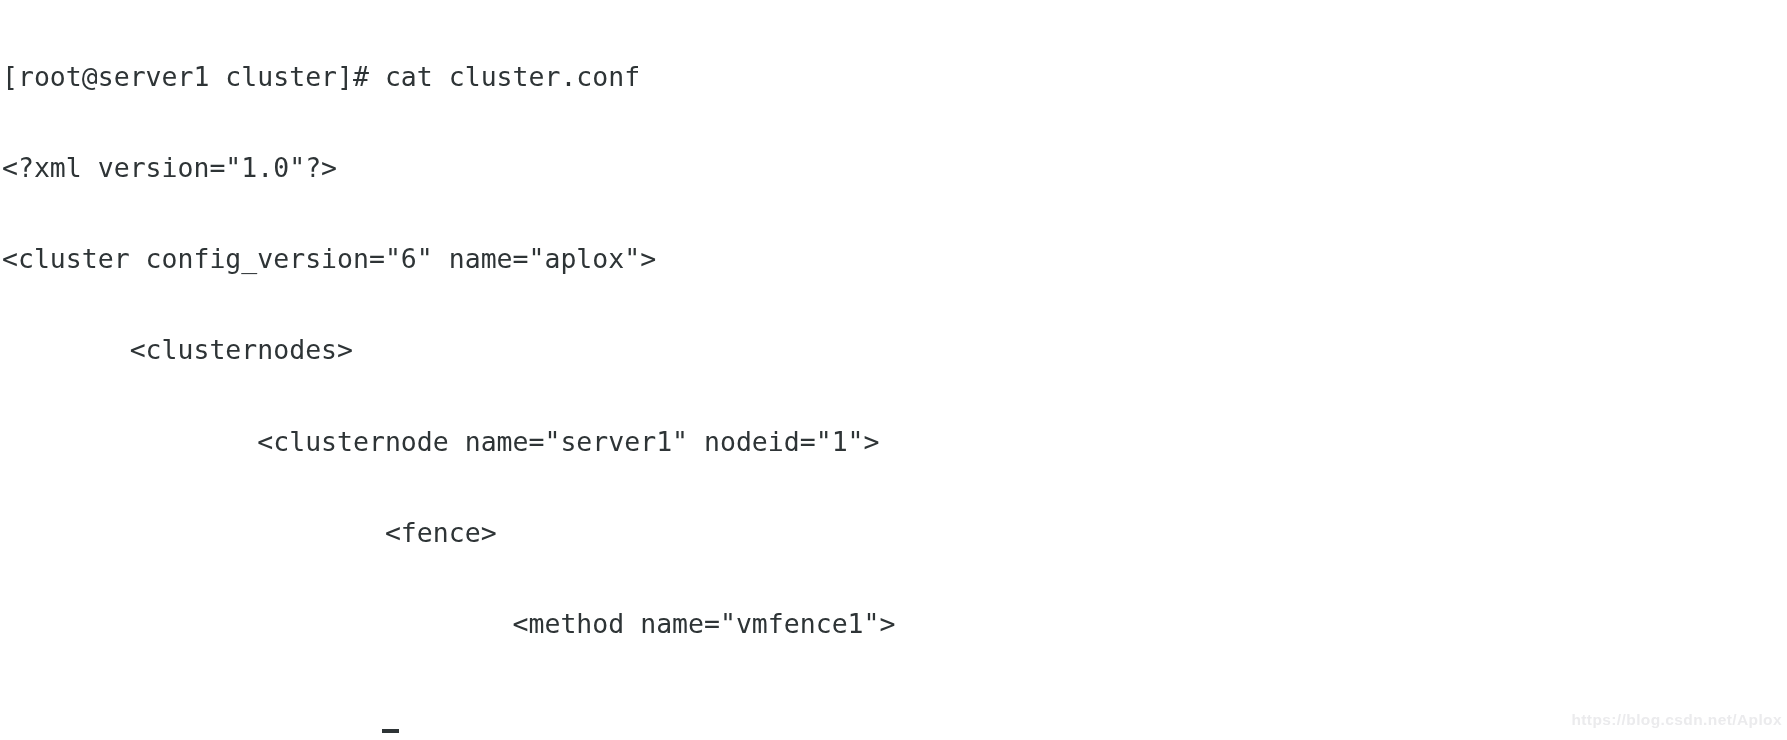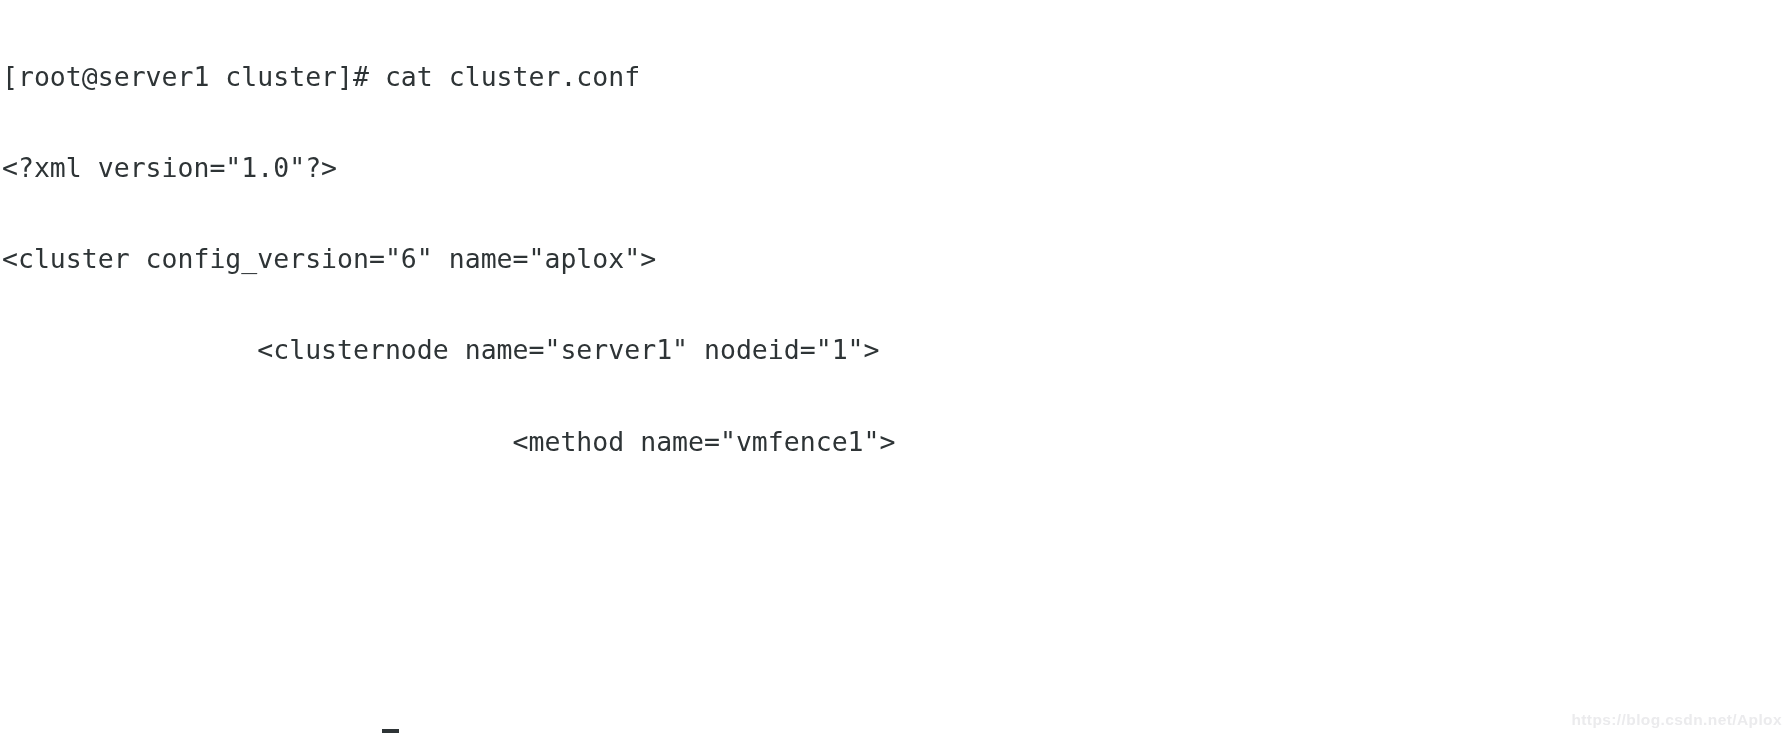--- a/index.html
+++ b/index.html
@@ -50,21 +50,23 @@
   }
 </style>
 </head>
 <body>
 
 <div class="terminal">
   <div class="lines">
     <div class="line">[root@server1 cluster]# cat cluster.conf</div>
     <div class="line">&lt;?xml version="1.0"?&gt;</div>
     <div class="line">&lt;cluster config_version="6" name="aplox"&gt;</div>
+    <div class="line">        &lt;clusternodes&gt;</div>
     <div class="line">                &lt;clusternode name="server1" nodeid="1"&gt;</div>
+    <div class="line">                        &lt;fence&gt;</div>
     <div class="line">                                &lt;method name="vmfence1"&gt;</div>
     
     
     
     
     
     
     
     
     

